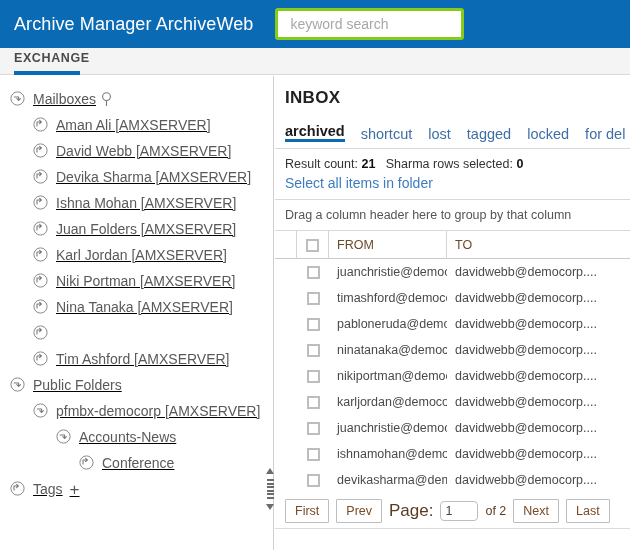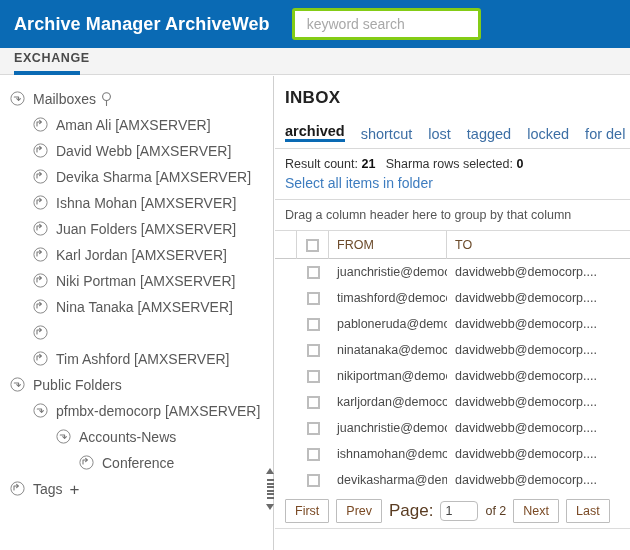--- a/index.html
+++ b/index.html
@@ -14,21 +14,21 @@
 
   
   .topbar {
     position: absolute; left: 0; top: 0; width: 630px; height: 48px;
     background: #0a6ab4;
     display: flex; align-items: center;
   }
   .brand {
     color: #ffffff;
     font-size: 18px;
-    font-weight: 700;
+    font-weight: 400;
     margin-left: 14px;
     letter-spacing: .1px;
     white-space: nowrap;
   }
   .search-wrap { margin-left: 22px; }
   .search-input {
     width: 189px; height: 32px;
     border: 3px solid #84cc16;
     background: #ffffff;
     border-radius: 3px;
@@ -64,20 +64,21 @@
     width: 266px; height: 474px;
     background: #ffffff;
     overflow: hidden;
   }
   .tree { padding-top: 10px; }
   .node {
     display: flex; align-items: center;
     height: 26px;
     white-space: nowrap;
     cursor: pointer;
+    text-decoration: underline;
   }
   .node .lbl {
     font-size: 14px;
     color: #595959;
   }
   .chev {
     display: inline-block;
     width: 17px; height: 17px;
     flex: 0 0 17px;
     margin-right: 6px;

